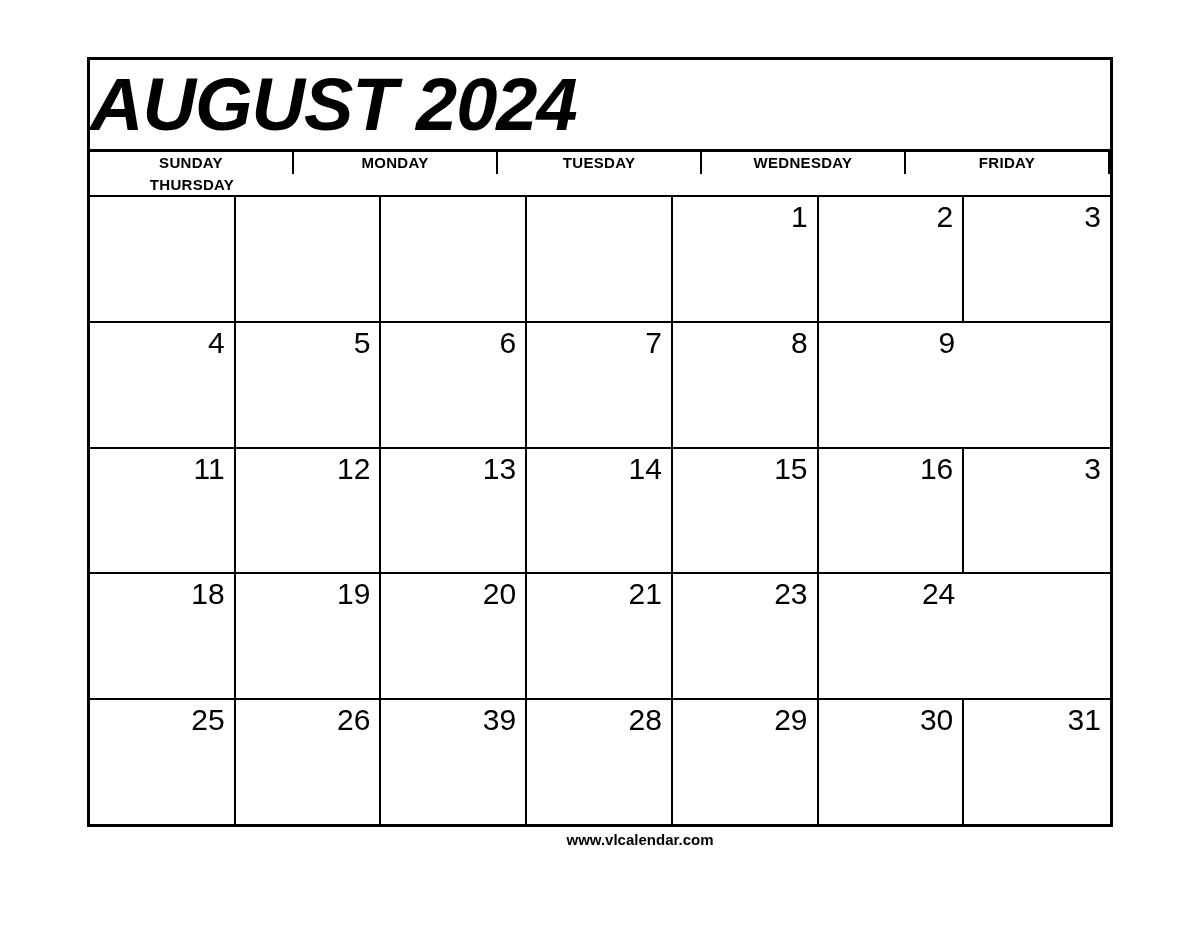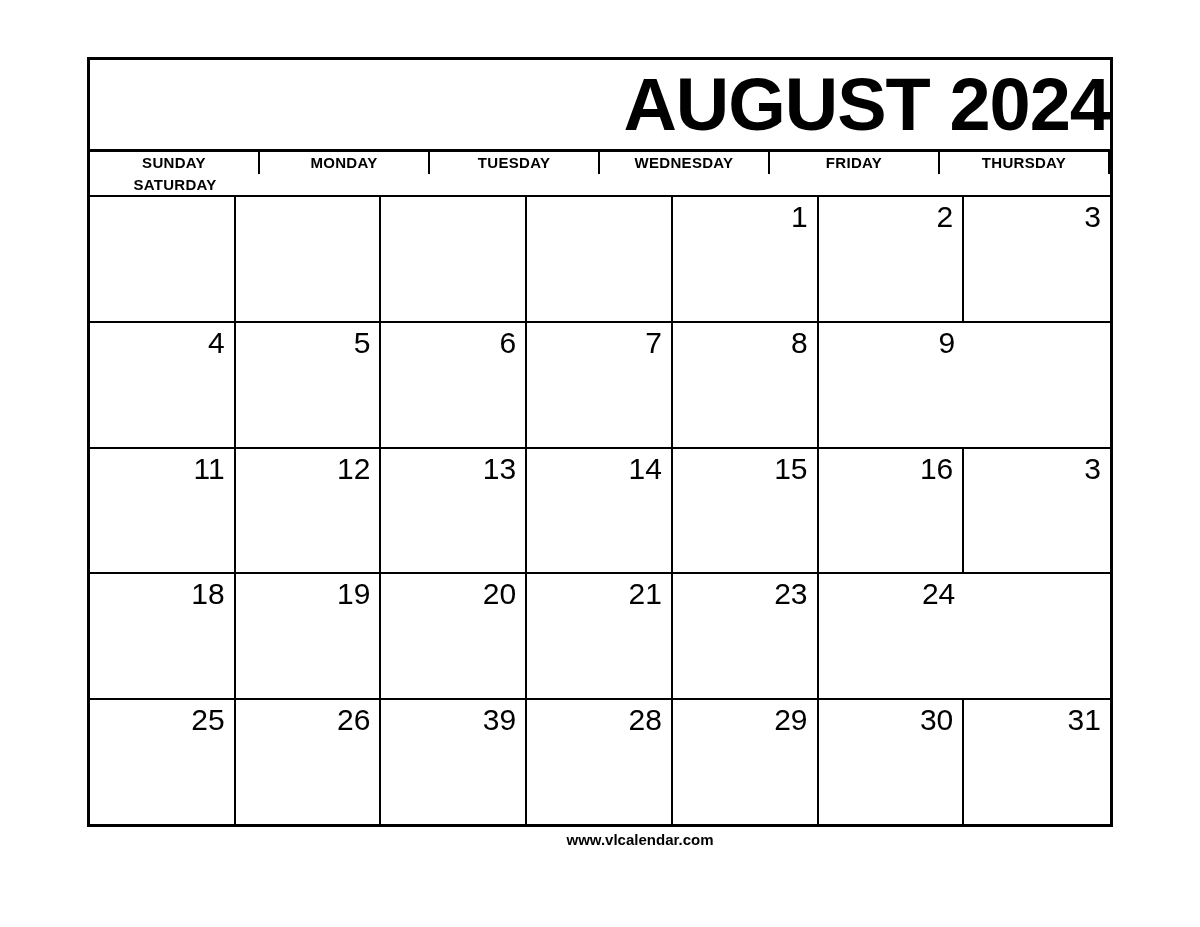--- a/index.html
+++ b/index.html
@@ -25,35 +25,36 @@
     background: #ffffff;
     display: flex;
     flex-direction: column;
   }
   .title-box {
     height: 92px;
     flex-shrink: 0;
     border-bottom: 3px solid #000000;
     display: flex;
     align-items: center;
-    justify-content: flex-end;
+    justify-content: flex-start;
+    font-style: italic;
   }
   .title {
     font-size: 74px;
     font-weight: 700;
     letter-spacing: -1px;
     line-height: 1;
     white-space: nowrap;
   }
   .header-row {
     height: 45px;
     flex-shrink: 0;
     border-bottom: 2px solid #000000;
     display: grid;
-    grid-template-columns: repeat(6, 1fr);
+    grid-template-columns: repeat(5, 1fr);
   }
   .header-cell {
     border-right: 2px solid #000000;
     display: flex;
     align-items: center;
     justify-content: center;
     font-size: 15px;
     font-weight: 700;
     letter-spacing: 0.3px;
   }
@@ -98,21 +99,20 @@
       <h1 class="title">AUGUST 2024</h1>
     </div>
 
     <div class="header-row">
       <div class="header-cell">SUNDAY</div>
       <div class="header-cell">MONDAY</div>
       <div class="header-cell">TUESDAY</div>
       <div class="header-cell">WEDNESDAY</div>
       <div class="header-cell">FRIDAY</div>
       <div class="header-cell">THURSDAY</div>
-      <div class="header-cell">SATURDAY</div>
     </div>
 
     <div class="week-row">
       <div class="day-cell"><span class="date-num"></span></div>
       <div class="day-cell"><span class="date-num"></span></div>
       <div class="day-cell"><span class="date-num"></span></div>
       <div class="day-cell"><span class="date-num"></span></div>
       <div class="day-cell"><span class="date-num">1</span></div>
       <div class="day-cell"><span class="date-num">2</span></div>
       <div class="day-cell"><span class="date-num">3</span></div>

